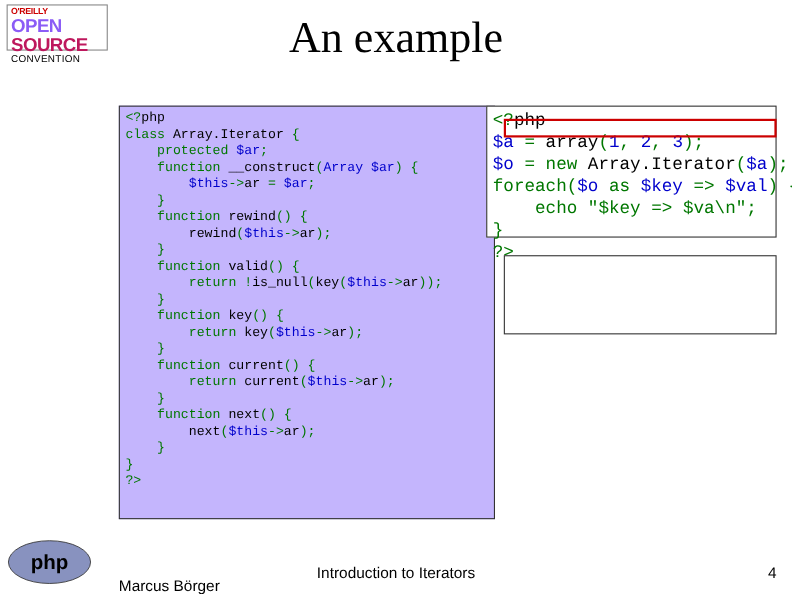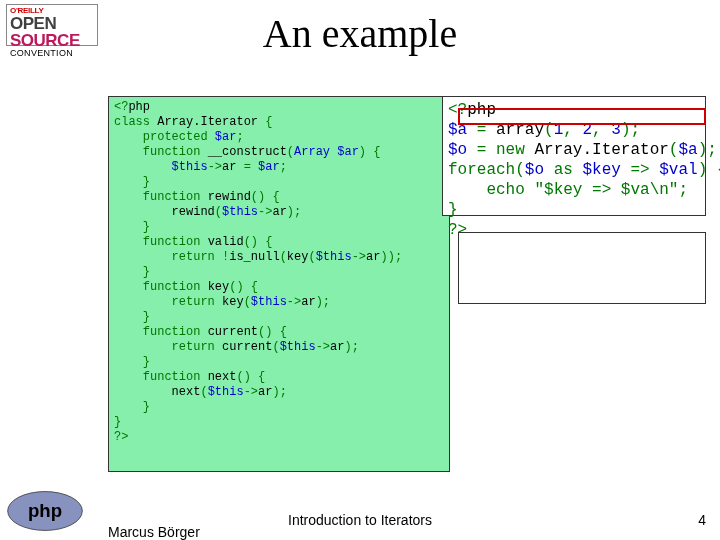--- a/index.html
+++ b/index.html
@@ -18,21 +18,21 @@
     width: 92px;
     height: 42px;
     border: 1px solid #888;
     padding: 2px 3px;
     font-family: Arial, sans-serif;
     font-size: 8px;
     line-height: 1;
     background: #fff;
   }
   .logo-top .oreilly { color: #c00; font-weight: bold; font-size: 8px; letter-spacing: -0.3px; }
-  .logo-top .open { color: #404040; font-weight: 900; font-size: 17px; letter-spacing: -0.5px; }
+  .logo-top .open { color: #8b5cf6; font-weight: 900; font-size: 17px; letter-spacing: -0.5px; }
   .logo-top .source { color: #be185d; font-weight: 900; font-size: 17px; letter-spacing: -0.5px; }
   .logo-top .conv { color: #000; font-weight: normal; font-size: 9px; letter-spacing: 0.3px; }
   .title {
     position: absolute;
     top: 10px;
     left: 0;
     width: 100%;
     text-align: center;
     font-size: 40px;
     font-weight: normal;
@@ -44,21 +44,21 @@
     top: 96px;
     left: 108px;
     width: 342px;
     height: 376px;
     border: 1px solid #333;
     padding: 3px 5px;
     font-family: "Courier New", monospace;
     font-size: 12px;
     line-height: 1.25;
     white-space: pre;
-    background: #86efac;
+    background: #c4b5fd;
   }
   .code-right {
     position: absolute;
     top: 96px;
     right: 14px;
     width: 264px;
     height: 120px;
     border: 1px solid #333;
     padding: 3px 5px;
     font-family: Liberation Mono, monospace;

